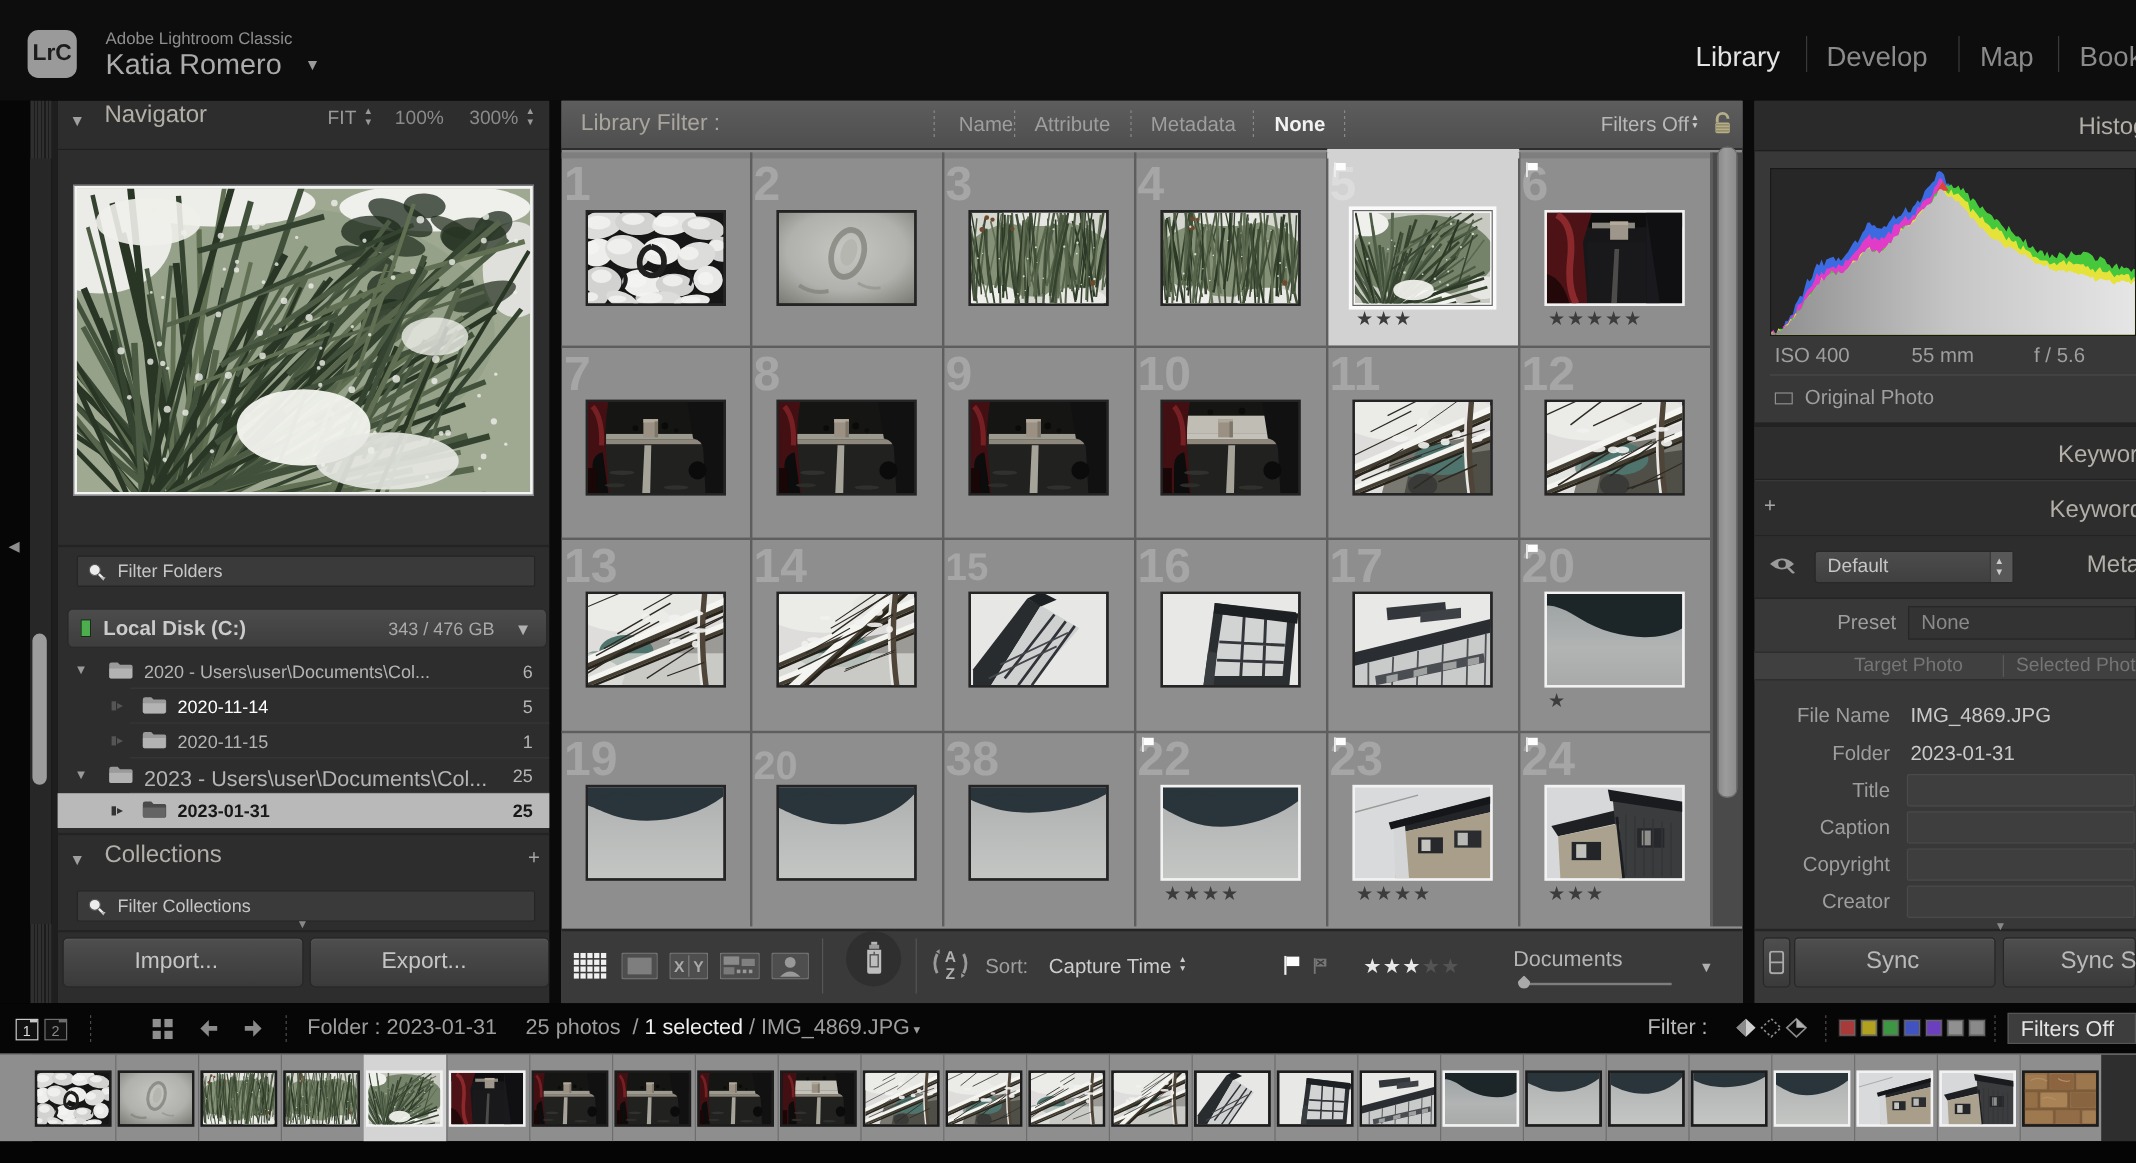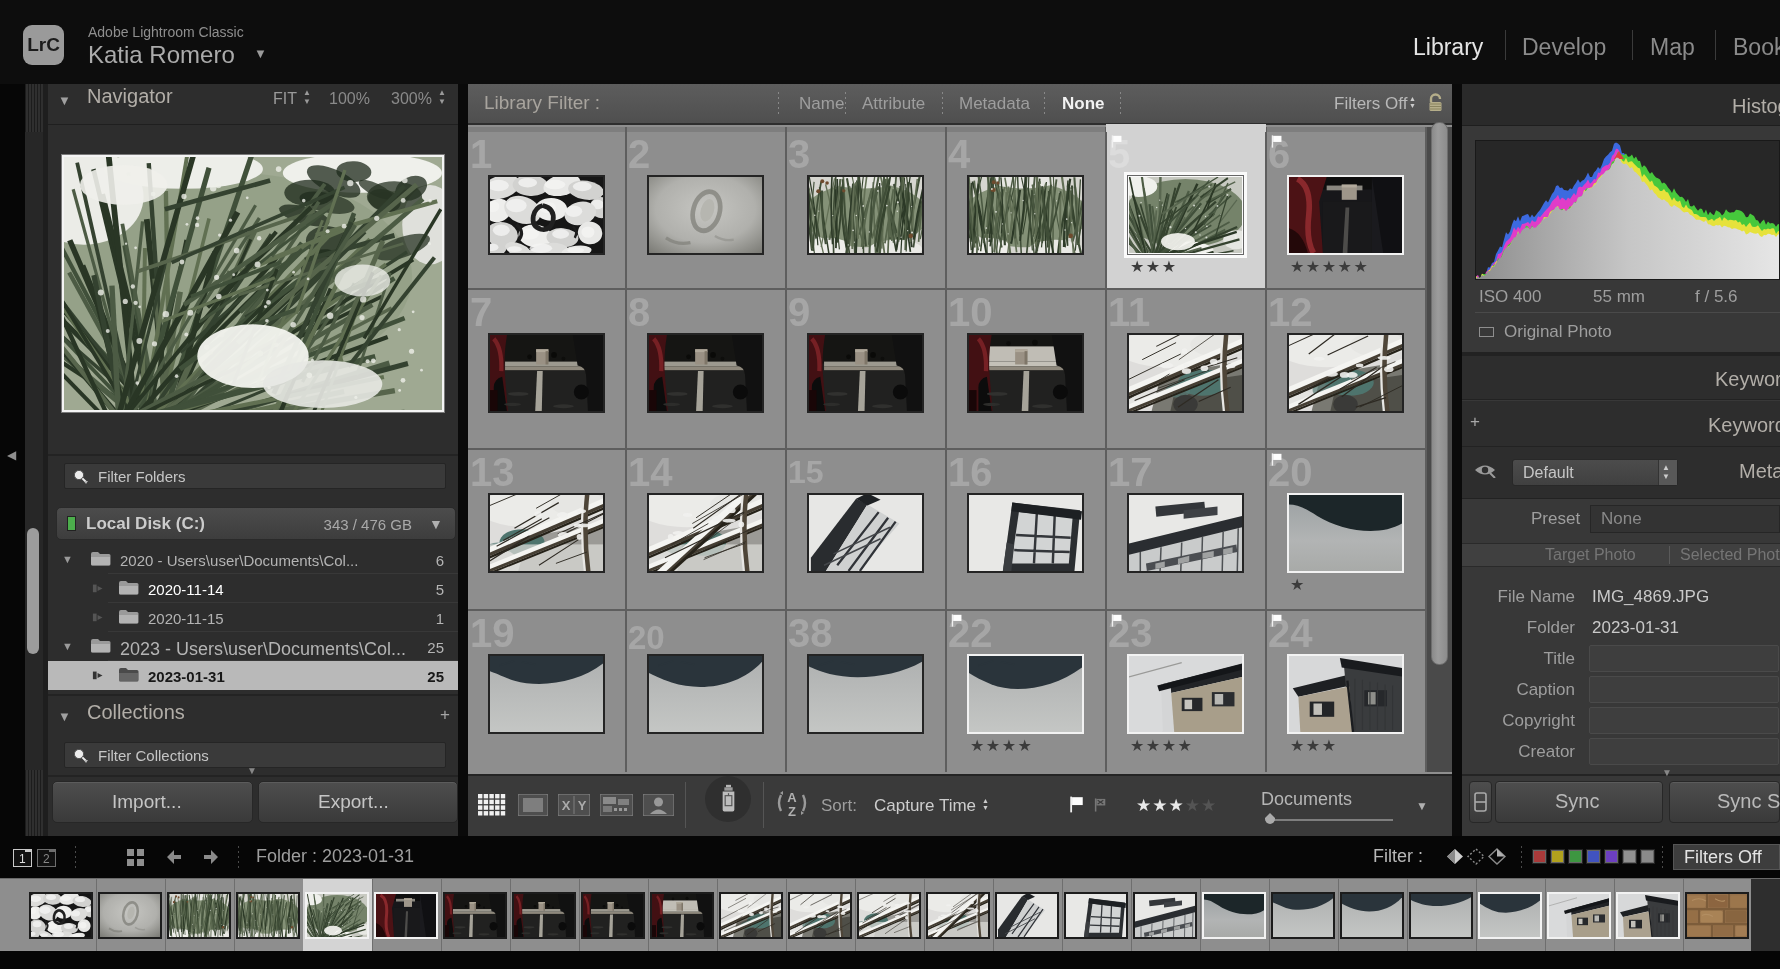--- a/index.html
+++ b/index.html
@@ -1557,20 +1557,21 @@
       </g>
     </svg>
  <svg class="abs" style="left:166px;top:13px" width="16" height="16" viewBox="0 0 16 16">
       <path d="M15,6 H8 V1 L1,8 l7,7 V10 h7 Z" fill="#8a8a8a"></path>
     </svg>
  <svg class="abs" style="left:203px;top:13px" width="16" height="16" viewBox="0 0 16 16">
       <path d="M1,6 h7 V1 l7,7 l-7,7 V10 H1 Z" fill="#8a8a8a"></path>
     </svg>
  <div class="abs" style="left:238px;top:10px;width:1px;height:24px;background:repeating-linear-gradient(#4a4a4a 0 2px,transparent 2px 5px)"></div>
  <div class="t" style="left:256px;top:10px;font-size:18px;color:#9e9e9e">Folder : 2023-01-31</div>
+ <div class="t" style="left:438px;top:10px;font-size:18px;color:#9e9e9e">25 photos&nbsp; / <span style="color:#efefef">1 selected</span> / IMG_4869.JPG<span style="font-size:11px"> ▾</span></div>
  <div class="t" style="left:1373px;top:10px;font-size:18px;color:#b8b8b8">Filter :</div>
  <svg class="abs" style="left:1446px;top:12px" width="62" height="17" viewBox="0 0 62 17">
    <path d="M9,1 L17,8.5 L9,16 L1,8.5 Z" fill="#cfcfcf"></path>
       <path d="M9,1 L9,16 L1,8.5 Z" fill="#8a8a8a"></path>
    <path d="M30,1 L38,8.5 L30,16 L22,8.5 Z" fill="none" stroke="#8a8a8a" stroke-width="1.4" stroke-dasharray="2 2"></path>
    <path d="M51,1 L59,8.5 L51,16 L43,8.5 Z" fill="none" stroke="#8a8a8a" stroke-width="1.4"></path>
       <path d="M51,1 L59,8.5 L51,8.5 Z" fill="#b0b0b0"></path>
  </svg>
  <div class="abs" style="left:1521px;top:10px;width:1px;height:24px;background:repeating-linear-gradient(#4a4a4a 0 2px,transparent 2px 5px)"></div>
 <div class="abs" style="left:1533px;top:14px;width:13px;height:13px;background:#a83a3a;border:1px solid #666;box-shadow:0 0 0 1px #222"></div>

